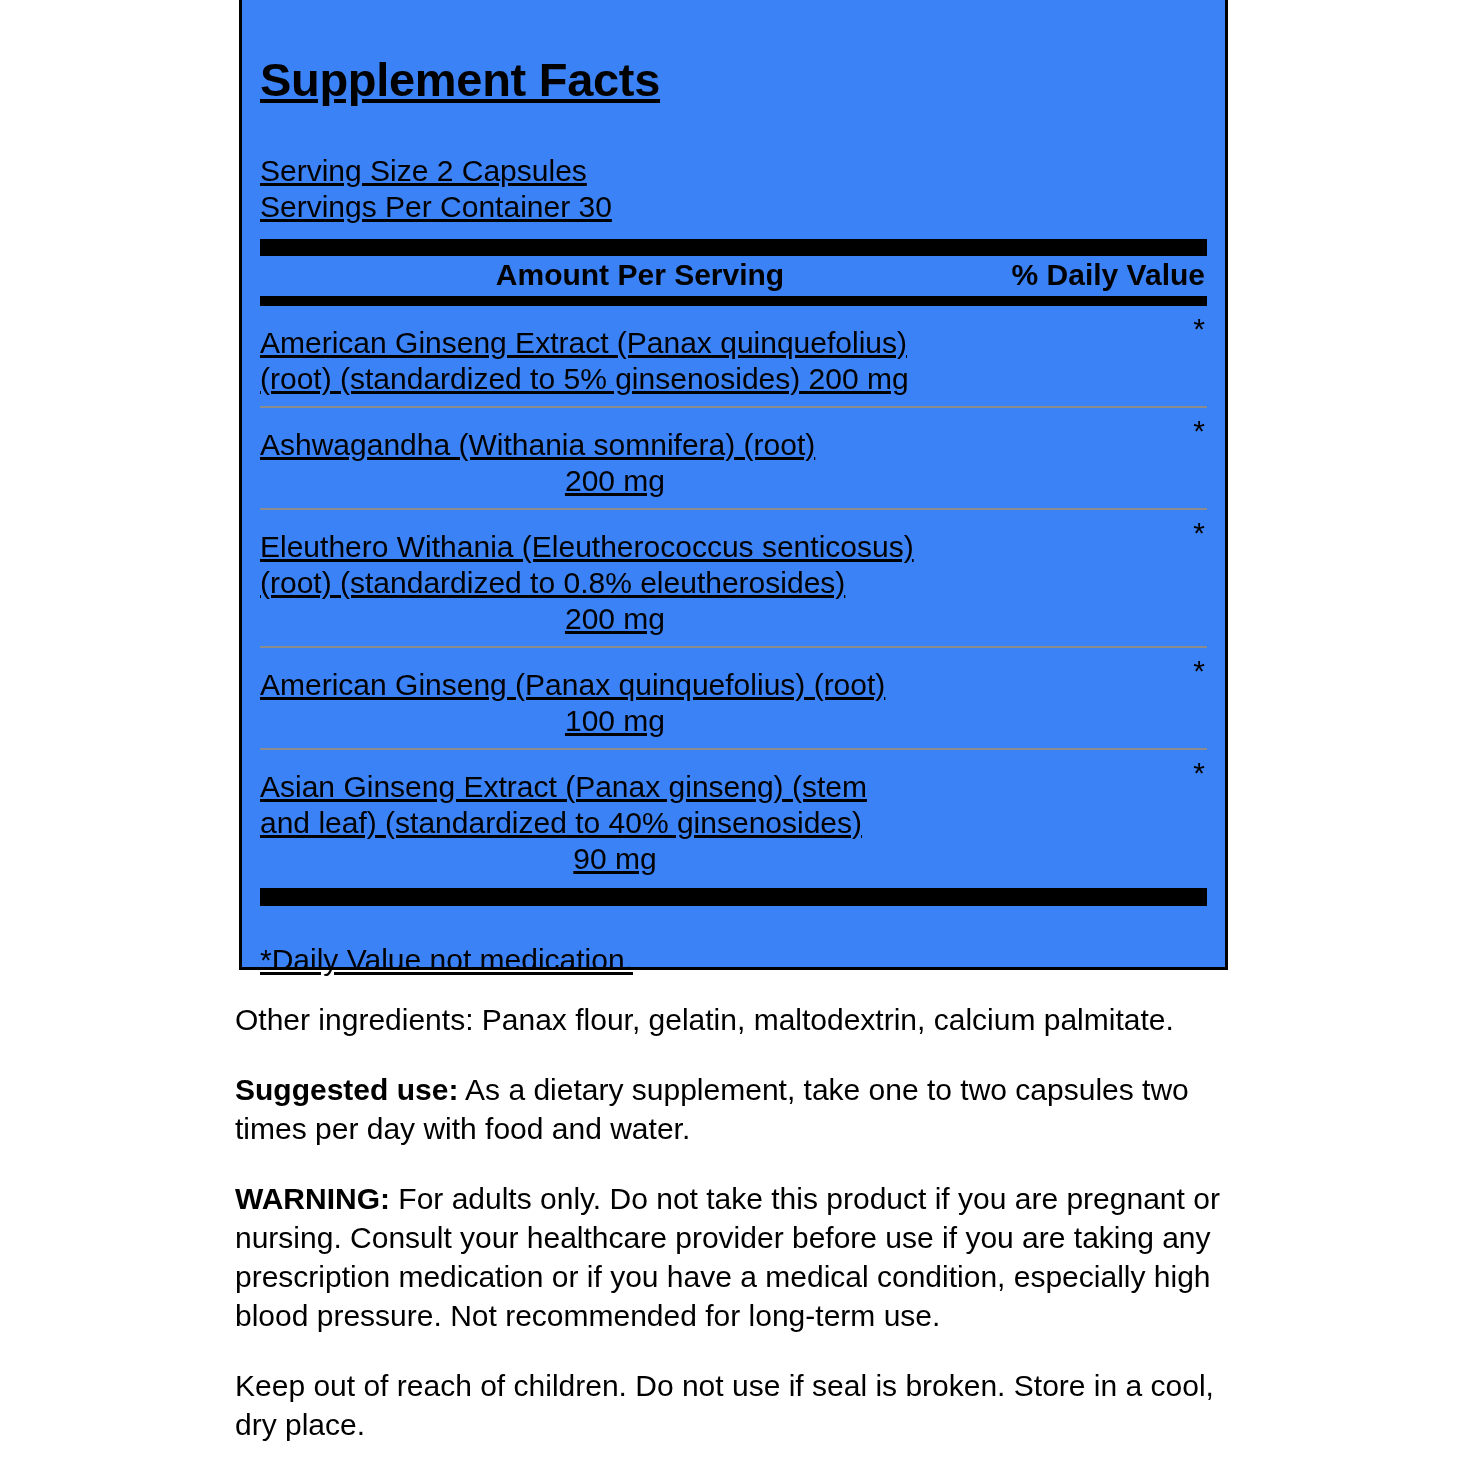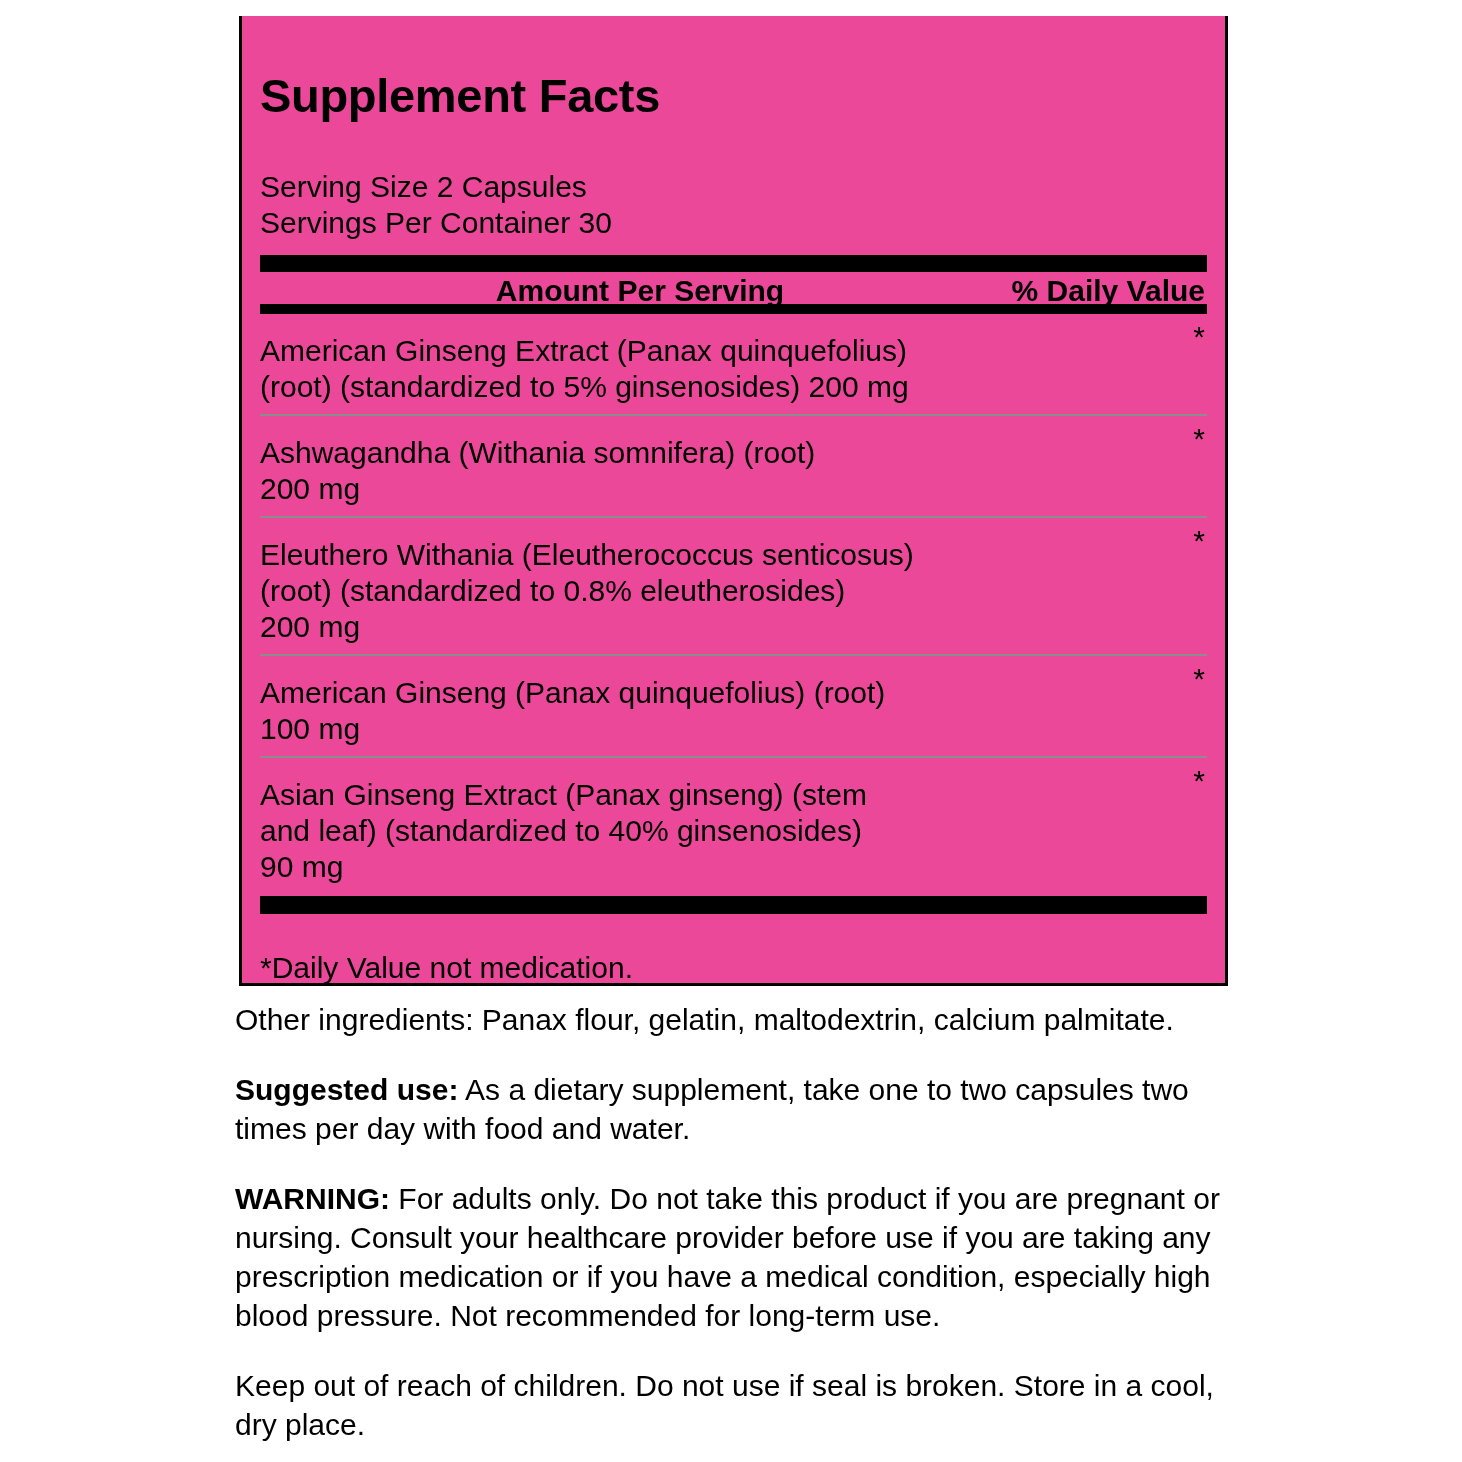--- a/index.html
+++ b/index.html
@@ -20,27 +20,28 @@
   #label-root {
     position: relative;
     width: 1462px;
     height: 1462px;
   }
 
   
   .facts-panel {
     position: absolute;
     left: 239px;
-    top: 16px;
+    top: 0px;
     width: 989px;
     height: 970px;
     box-sizing: border-box;
     border: 3px solid #000000;
     border-top: 0;
-    background: #ec4899;
+    background: #3b82f6;
+    text-decoration: underline;
   }
   .facts-inner {
     position: relative;
     padding: 0 20px 0 18px;
     height: 100%;
     box-sizing: border-box;
   }
 
   .facts-title {
     margin: 0;
@@ -78,21 +79,21 @@
   }
   .rule-thin {
     height: 2px;
     background: #8c8c8c;
     width: 947px;
   }
 
   
   .col-head {
     position: relative;
-    height: 32px;
+    height: 40px;
     font-size: 30px;
     font-weight: bold;
   }
   .col-head .amount-head {
     position: absolute;
     left: 0;
     width: 760px;
     text-align: center;
     top: 2px;
   }
@@ -111,21 +112,21 @@
     line-height: 36px;
     padding-top: 19px;
     padding-bottom: 9px;
   }
   .ing-name {
     width: 700px;
   }
   .ing-name .nm-line { white-space: nowrap; }
   .ing-amount {
     width: 710px;
-    text-align: left;
+    text-align: center;
     white-space: nowrap;
   }
   .ing-dv {
     position: absolute;
     right: 0px;
     top: 8px;
     width: 120px;
     text-align: right;
     font-size: 30px;
     line-height: 30px;

